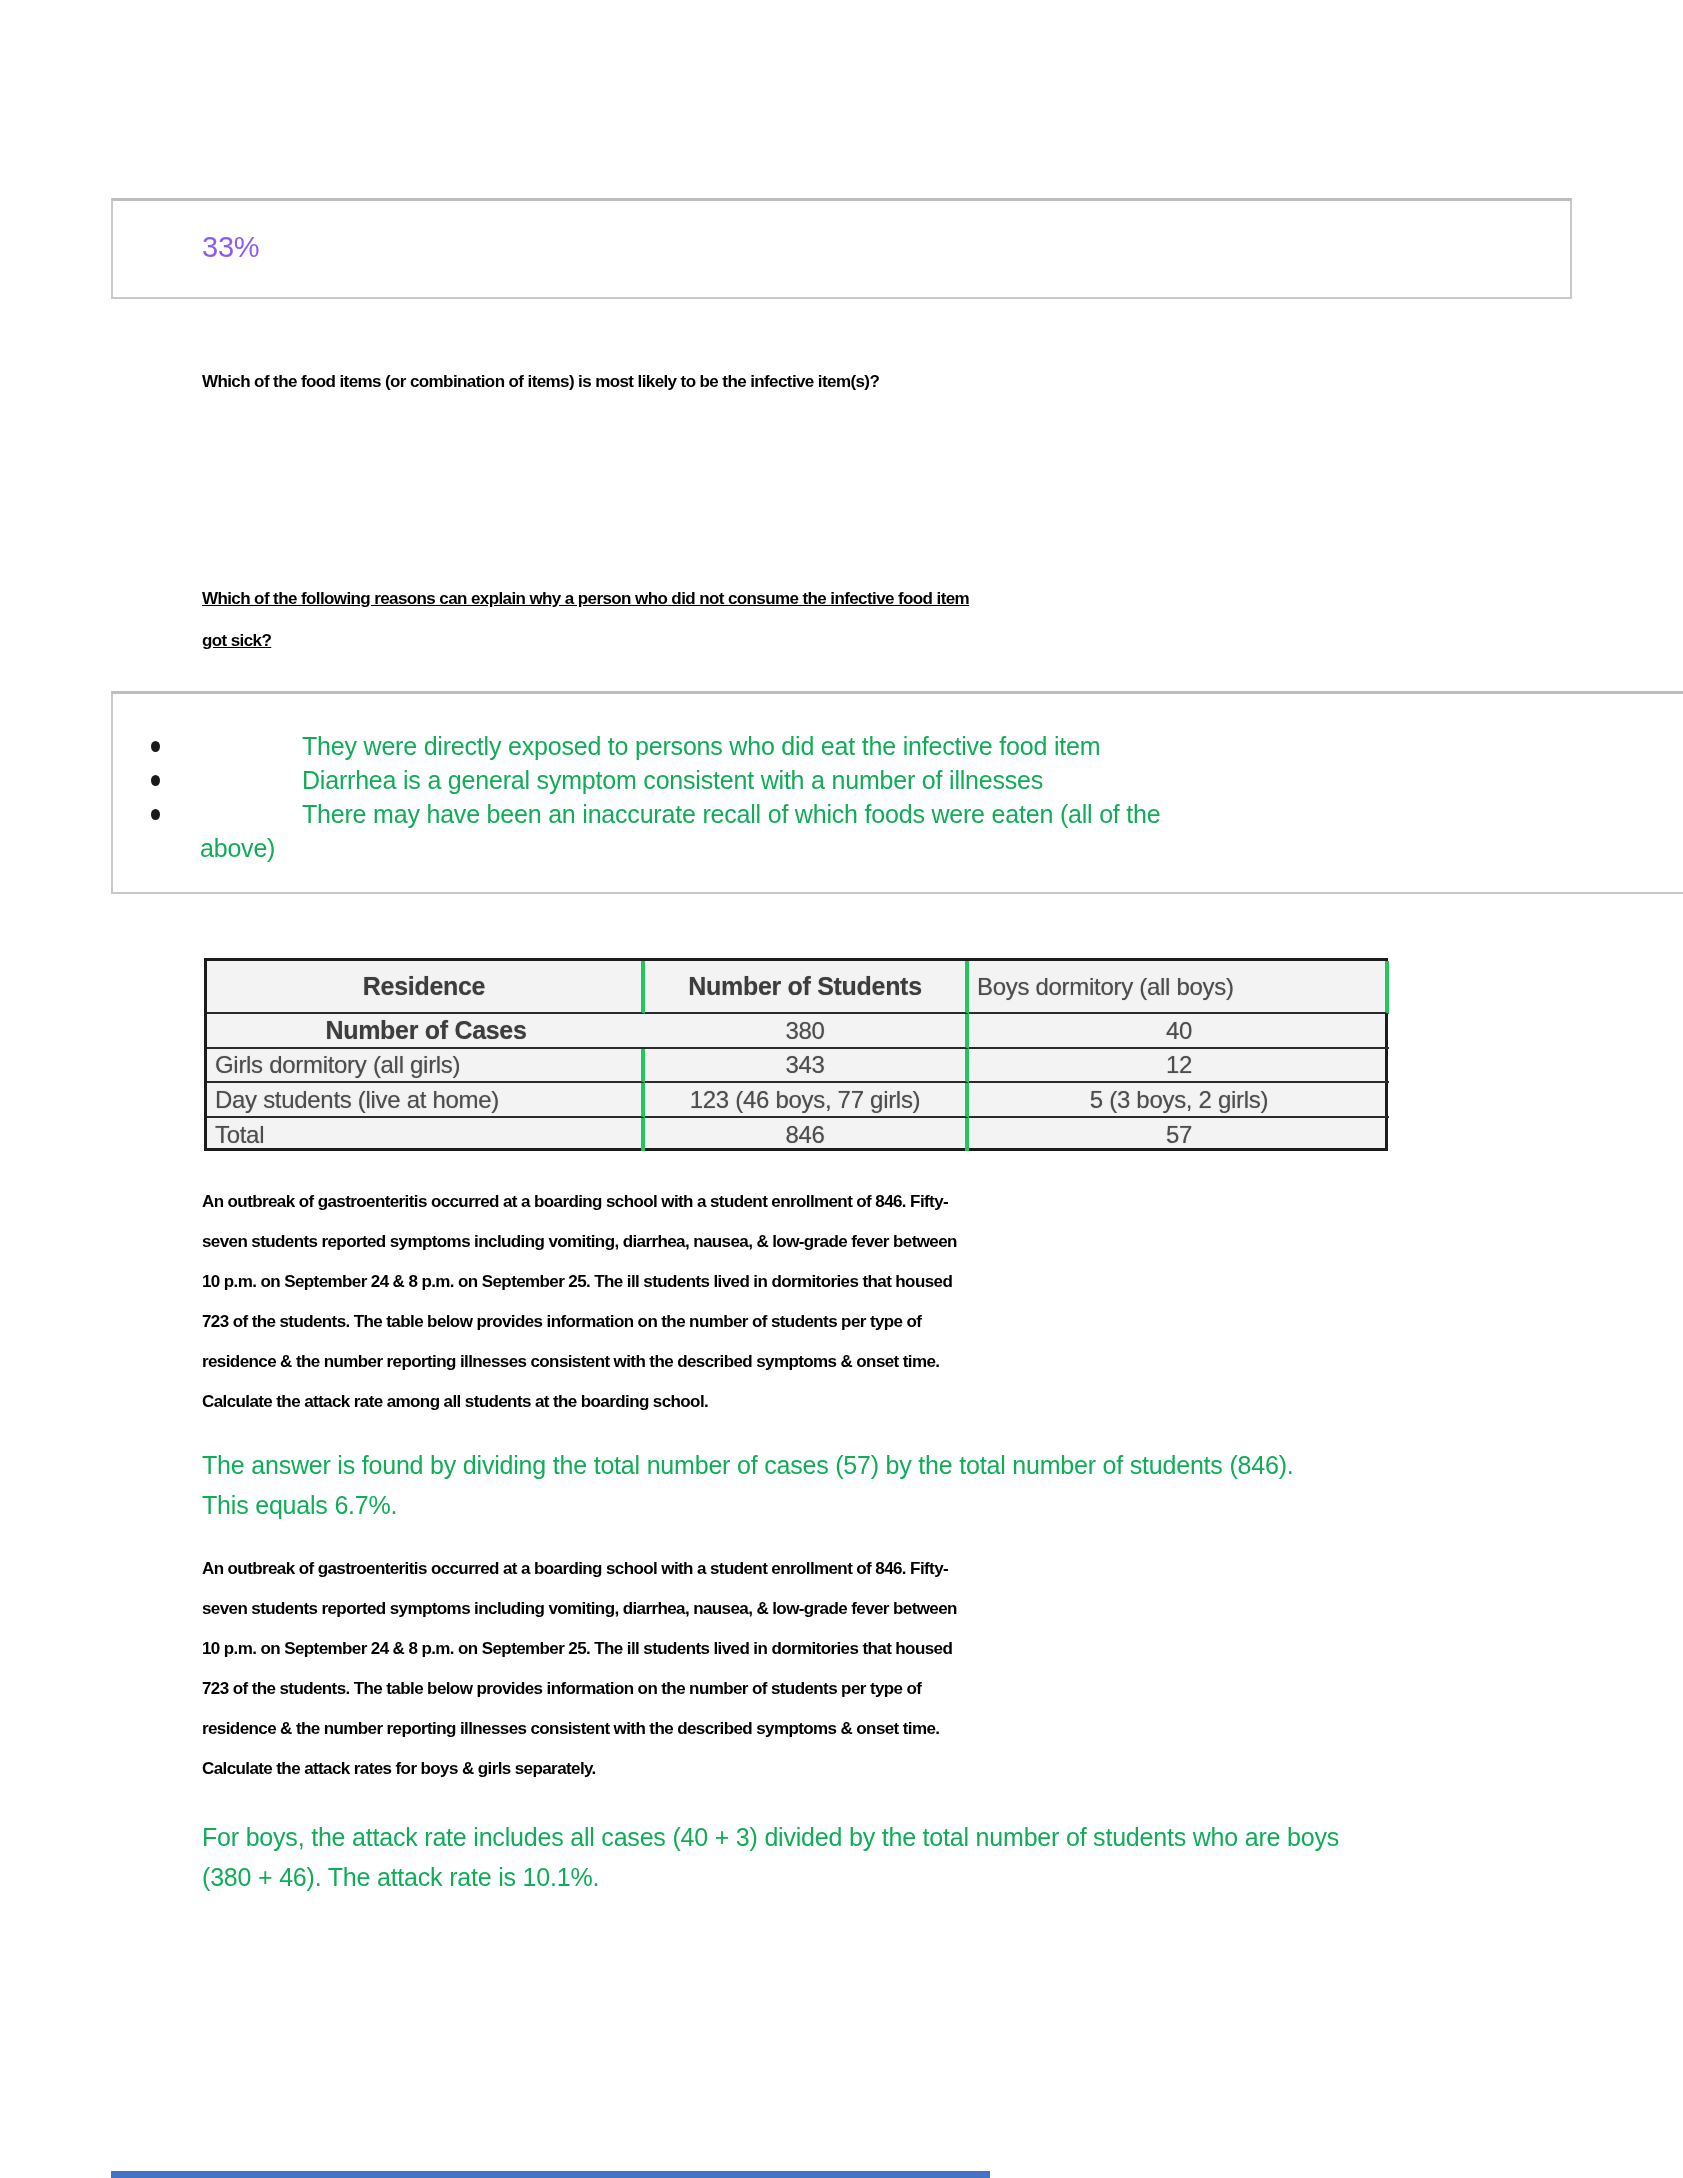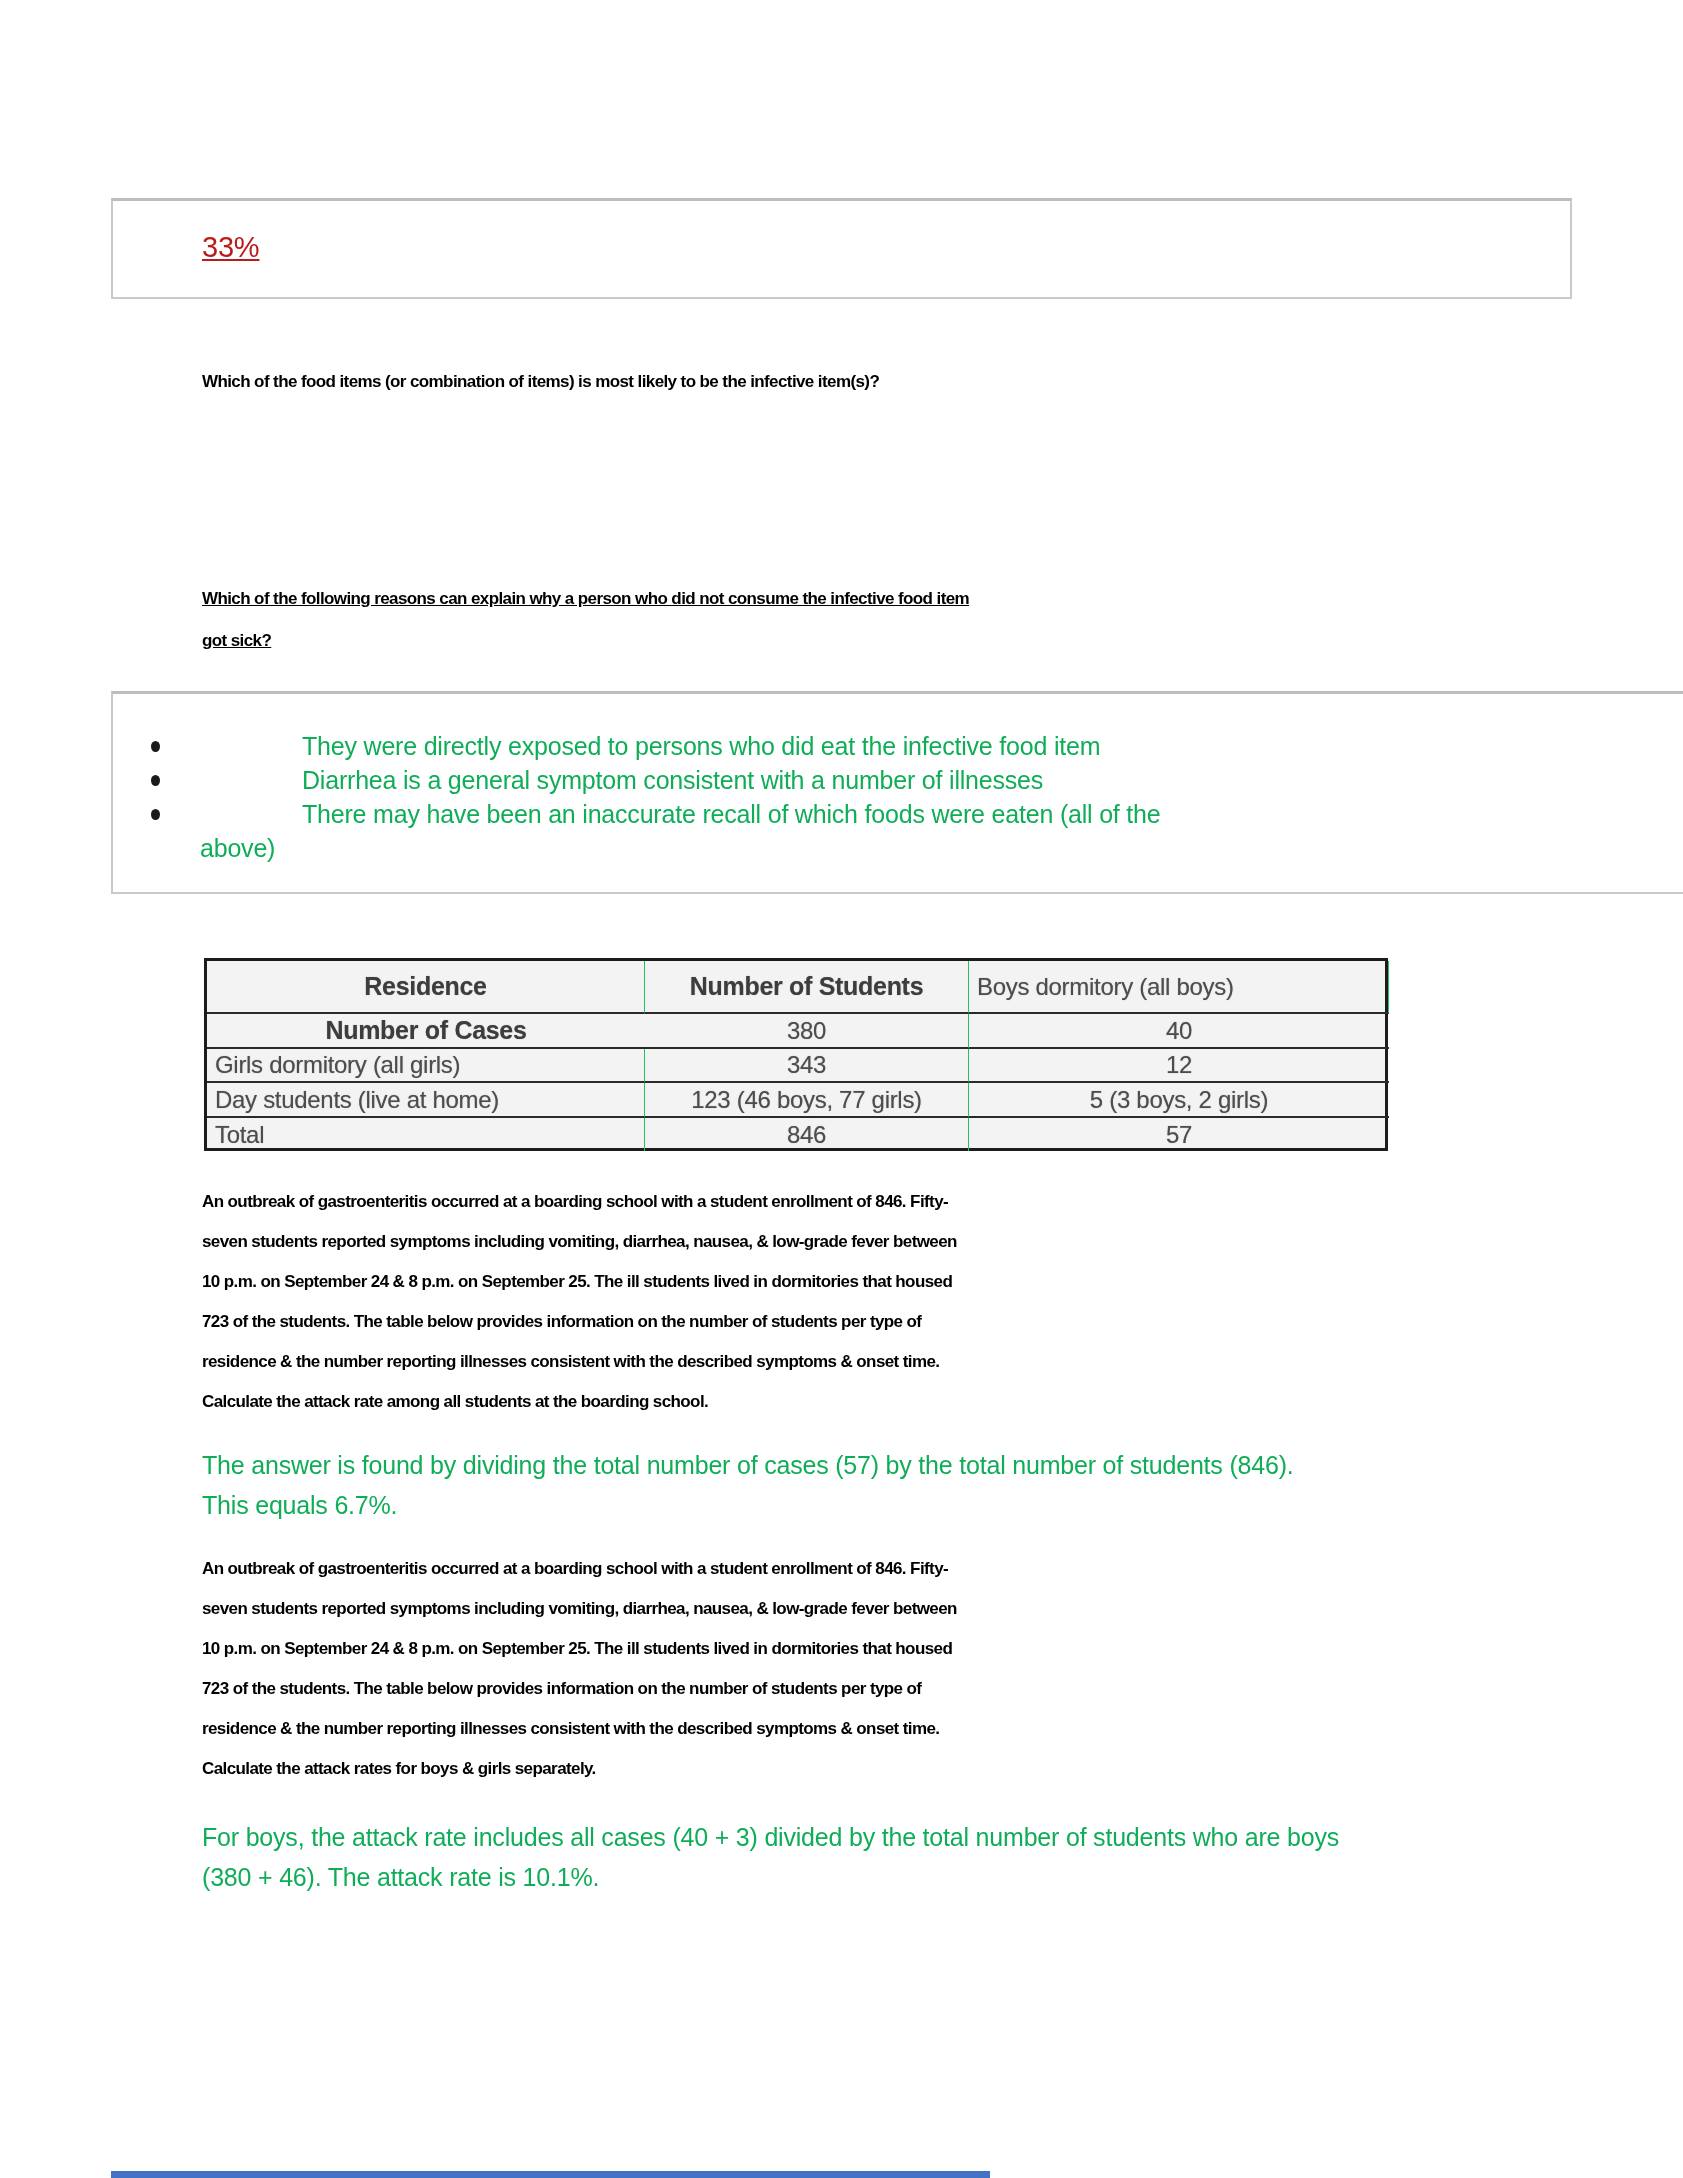--- a/index.html
+++ b/index.html
@@ -7,40 +7,40 @@
     position:relative;width:1683px;height:2178px;background:#ffffff;
     font-family:"Liberation Sans", sans-serif;overflow:hidden;
   }
   .abs{position:absolute;}
   
   .resp-box{
     background:#ffffff;border:2px solid #c9c9c9;box-sizing:border-box;
   }
   .resp-box.shade-top{border-top:3px solid #bdbdbd;}
   
-  .apple-green{color:#b91c1c;font-size:29px;font-weight:400;letter-spacing:-0.2px;text-decoration:underline;}
+  .apple-green{color:#8b5cf6;font-size:29px;font-weight:400;letter-spacing:-0.2px;}
   .emerald{color:#10AD58;font-size:25px;letter-spacing:-0.2px;}
   
   .bold-text{color:#000;font-weight:bold;font-size:17px;letter-spacing:-0.6px;}
   .para .line{line-height:40px;white-space:nowrap;}
   .q2 .line{line-height:42px;white-space:nowrap;}
   .ans .line{line-height:40px;white-space:nowrap;}
   
   .bullet-row{display:flex;align-items:center;line-height:34px;padding-left:38px;white-space:nowrap;}
   .bullet-dot{width:9px;height:11px;border-radius:50%;background:#1a1a1a;flex:0 0 auto;margin-right:142px;}
   .bullet-cont{line-height:34px;padding-left:87px;white-space:nowrap;}
   
   .stats-table{
     background:#f3f3f3;border:3px solid #1c1c1c;box-sizing:border-box;
     display:grid;grid-template-columns:438px 324px 420px;grid-template-rows:53px 35px 34px 35px 33px;
     color:#4d4d4d;font-size:24px;letter-spacing:-0.3px;
     text-shadow:0 0 1px rgba(90,90,90,.55);
   }
   .stats-table .cell{
-    border-right:1px solid #22c55e;border-bottom:2px solid #2a2a2a;
+    border-right:4px solid #22c55e;border-bottom:2px solid #2a2a2a;
     display:flex;align-items:center;box-sizing:border-box;padding:0 8px;
     overflow:hidden;white-space:nowrap;
   }
   .stats-table .cell.last-col{border-right:none;}
   .stats-table .cell.last-row{border-bottom:none;}
   .stats-table .head{font-weight:bold;justify-content:center;color:#3d3d3d;font-size:25px;}
   .stats-table .center{justify-content:center;}
   .blue-bar{background:#4472C4;}
 </style>
 </head>

